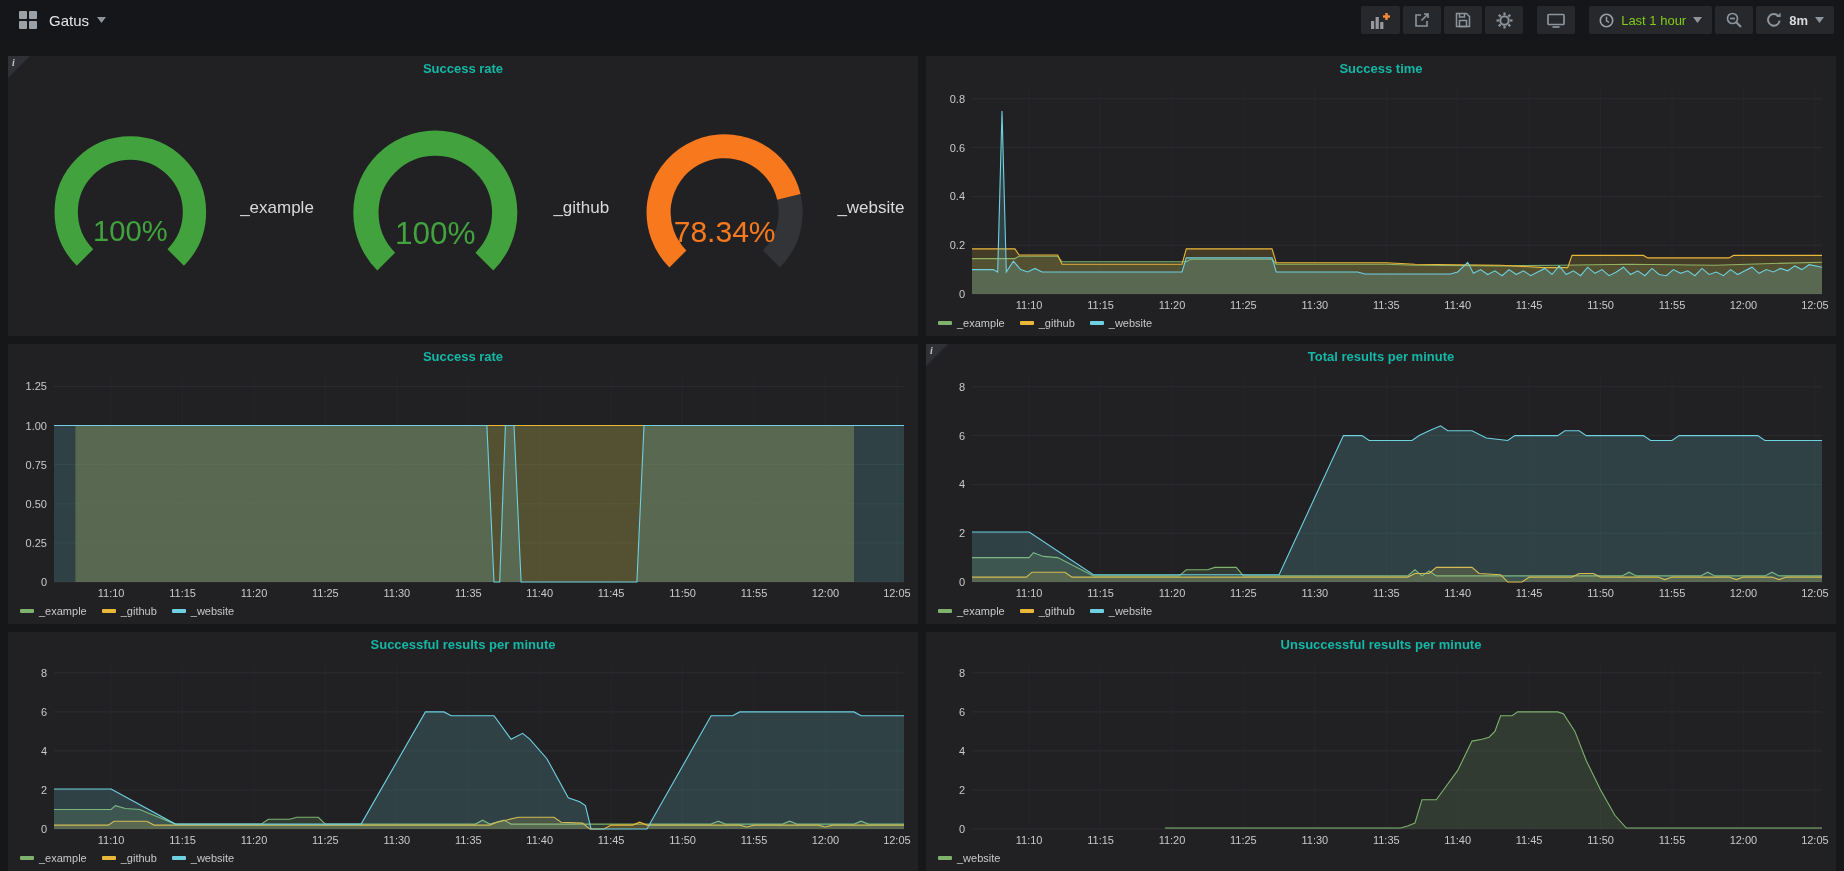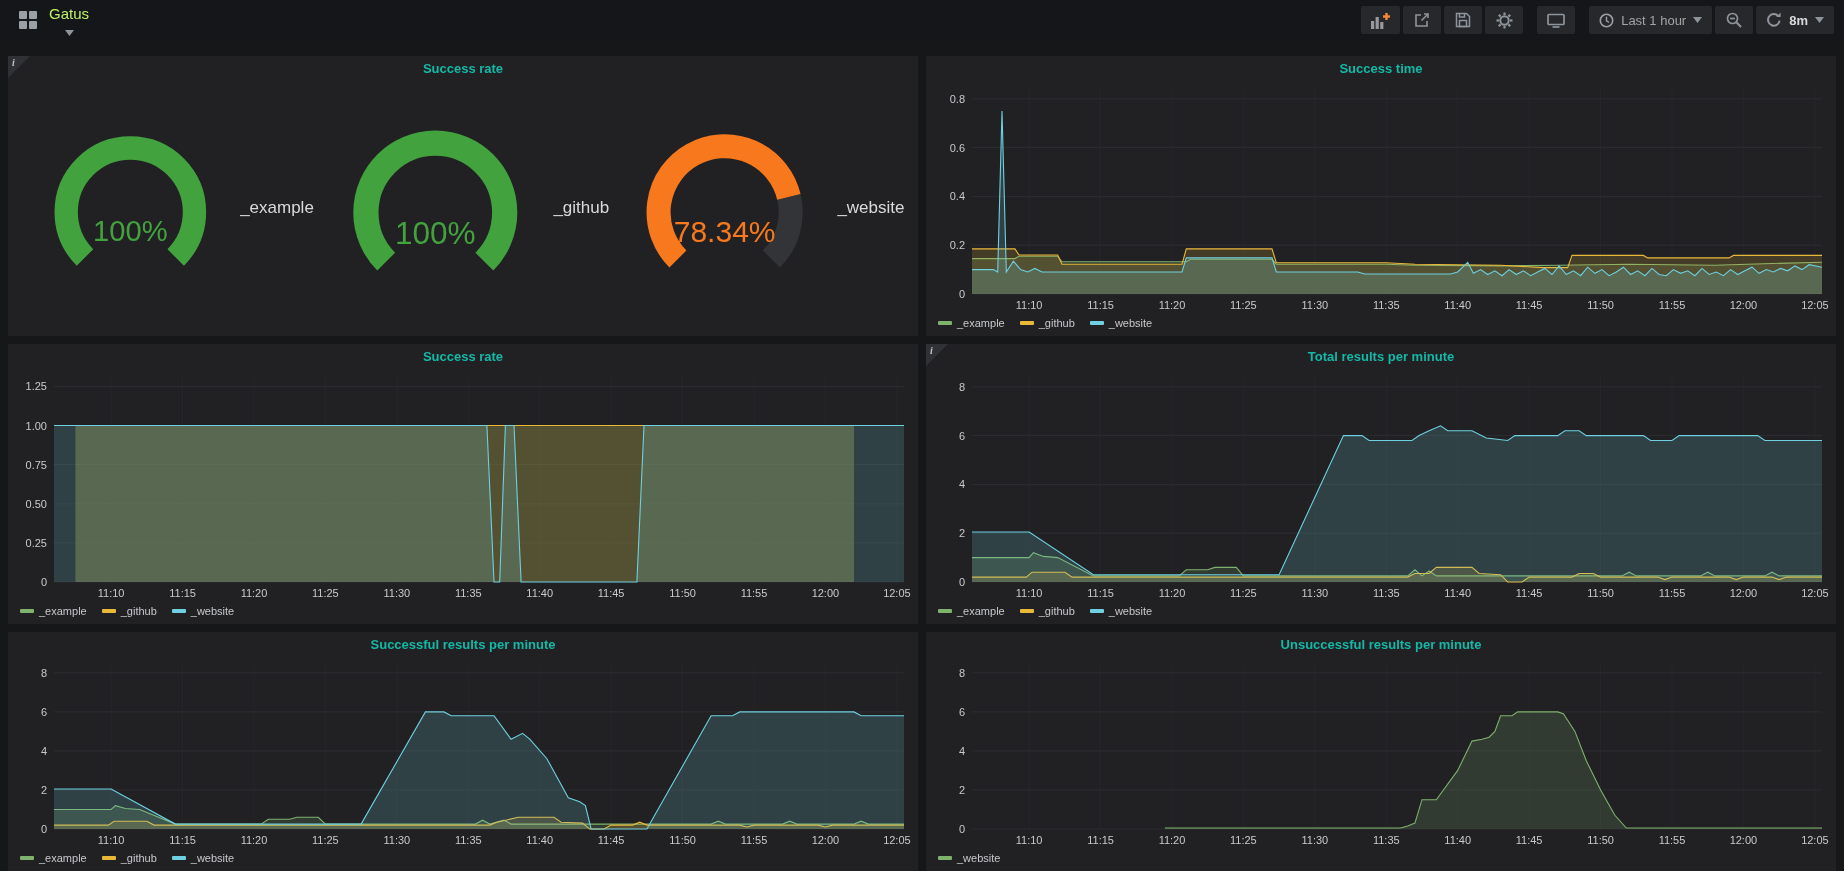--- a/index.html
+++ b/index.html
@@ -8,28 +8,28 @@
     width:1844px; height:871px; overflow:hidden;
     background:#161719; color:#d8d9da;
     font-family:"Liberation Sans", sans-serif;
   }
   svg text { font-family:"Liberation Sans", sans-serif; }
 
   
   .navbar { height:40px; background:#141619; display:flex; align-items:center;
             justify-content:space-between; padding:0 10px; }
   .nav-left { display:flex; align-items:center; gap:11px; padding-left:8px; }
-  .dash-title { font-size:15px; font-weight:500; color:#bef264; cursor:pointer;
-                display:flex; align-items:center; gap:8px;flex-direction:column; }
+  .dash-title { font-size:15px; font-weight:500; color:#e5e5e5; cursor:pointer;
+                display:flex; align-items:center; gap:8px; }
   .nav-right { display:flex; align-items:center; }
   .nav-btn { height:28px; min-width:38px; background:#26282c; border-radius:2px;
              display:flex; align-items:center; justify-content:center; gap:7px;
              padding:0 10px; margin-left:3px; cursor:pointer; }
   .nav-gap { width:11px; }
-  .btn-label { font-size:13px; color:#a3a3a3; white-space:nowrap; }
+  .btn-label { font-size:13px; color:#84cc16; white-space:nowrap; }
   .refresh-label { font-size:13px; font-weight:600; }
 
   
   .main { padding:16px 8px 0 8px; display:grid; grid-template-columns:1fr 1fr;
           grid-template-rows:280px 280px 239px; gap:8px; }
   .panel { background:#212124; position:relative; display:flex;
            flex-direction:column; min-width:0; min-height:0; }
   .panel-title { height:25px; flex:none; display:flex; align-items:center;
                  justify-content:center; font-size:13px; font-weight:600;
                  color:#14b8a6; cursor:pointer; }

